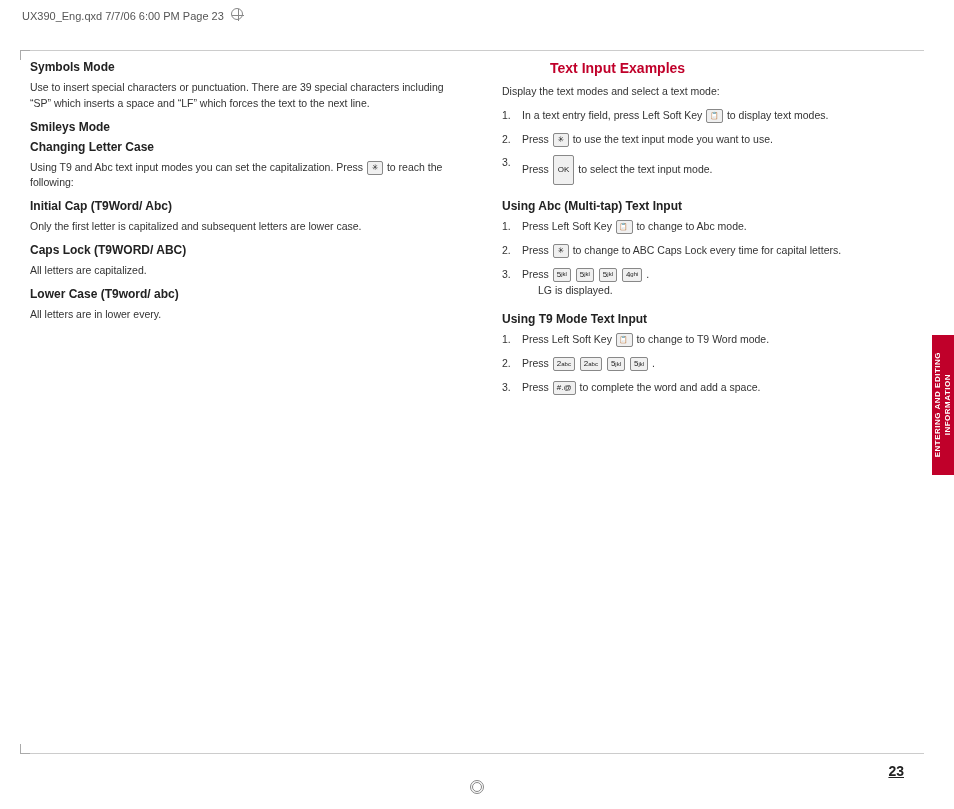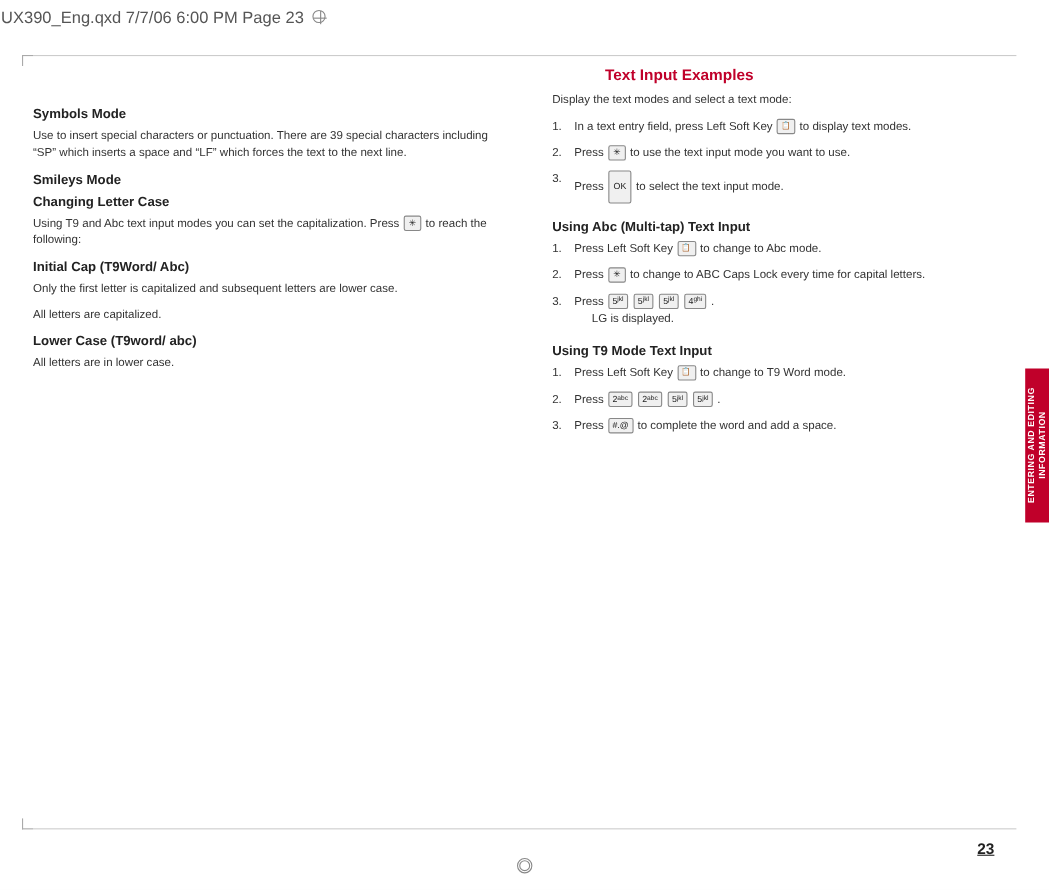--- a/index.html
+++ b/index.html
@@ -21,22 +21,22 @@
       height: 809px;
       background: #ffffff;
       position: relative;
       display: flex;
       flex-direction: column;
     }
 
     .page-header {
       position: absolute;
       top: 8px;
-      left: 1px;
-      font-size: 15px;
+      left: 22px;
+      font-size: 11px;
       color: #555;
       font-family: Arial, sans-serif;
     }
 
     .header-circle {
       width: 12px;
       height: 12px;
       border: 1px solid #888;
       border-radius: 50%;
       display: inline-block;
@@ -69,21 +69,20 @@
     .main-content {
       display: flex;
       flex: 1;
       padding: 60px 30px 40px 30px;
       gap: 20px;
     }
 
     .left-column {
       flex: 1;
       padding-right: 20px;
-      margin-top: 36px;
     }
 
     .right-column {
       flex: 1;
       padding-left: 10px;
     }
 
     .section-title {
       font-size: 12px;
       font-weight: bold;
@@ -323,26 +322,27 @@
         <div class="section-title">Changing Letter Case</div>
         <div class="section-text">Using T9 and Abc text input modes you can set the capitalization. Press <span class="key-btn">✳</span> to reach the following:</div>
       </div>
 
       <div>
         <div class="section-title">Initial Cap (T9Word/ Abc)</div>
         <div class="section-text">Only the first letter is capitalized and subsequent letters are lower case.</div>
       </div>
 
       <div>
+        <div class="section-title">Caps Lock (T9WORD/ ABC)</div>
         <div class="section-text">All letters are capitalized.</div>
       </div>
 
       <div>
         <div class="section-title">Lower Case (T9word/ abc)</div>
-        <div class="section-text">All letters are in lower case.</div>
+        <div class="section-text">All letters are in lower every.</div>
       </div>
 
     </div>
 
     <div class="right-column">
 
       <div class="red-title">Text Input Examples</div>
 
       <div class="section-text">Display the text modes and select a text mode:</div>
 

